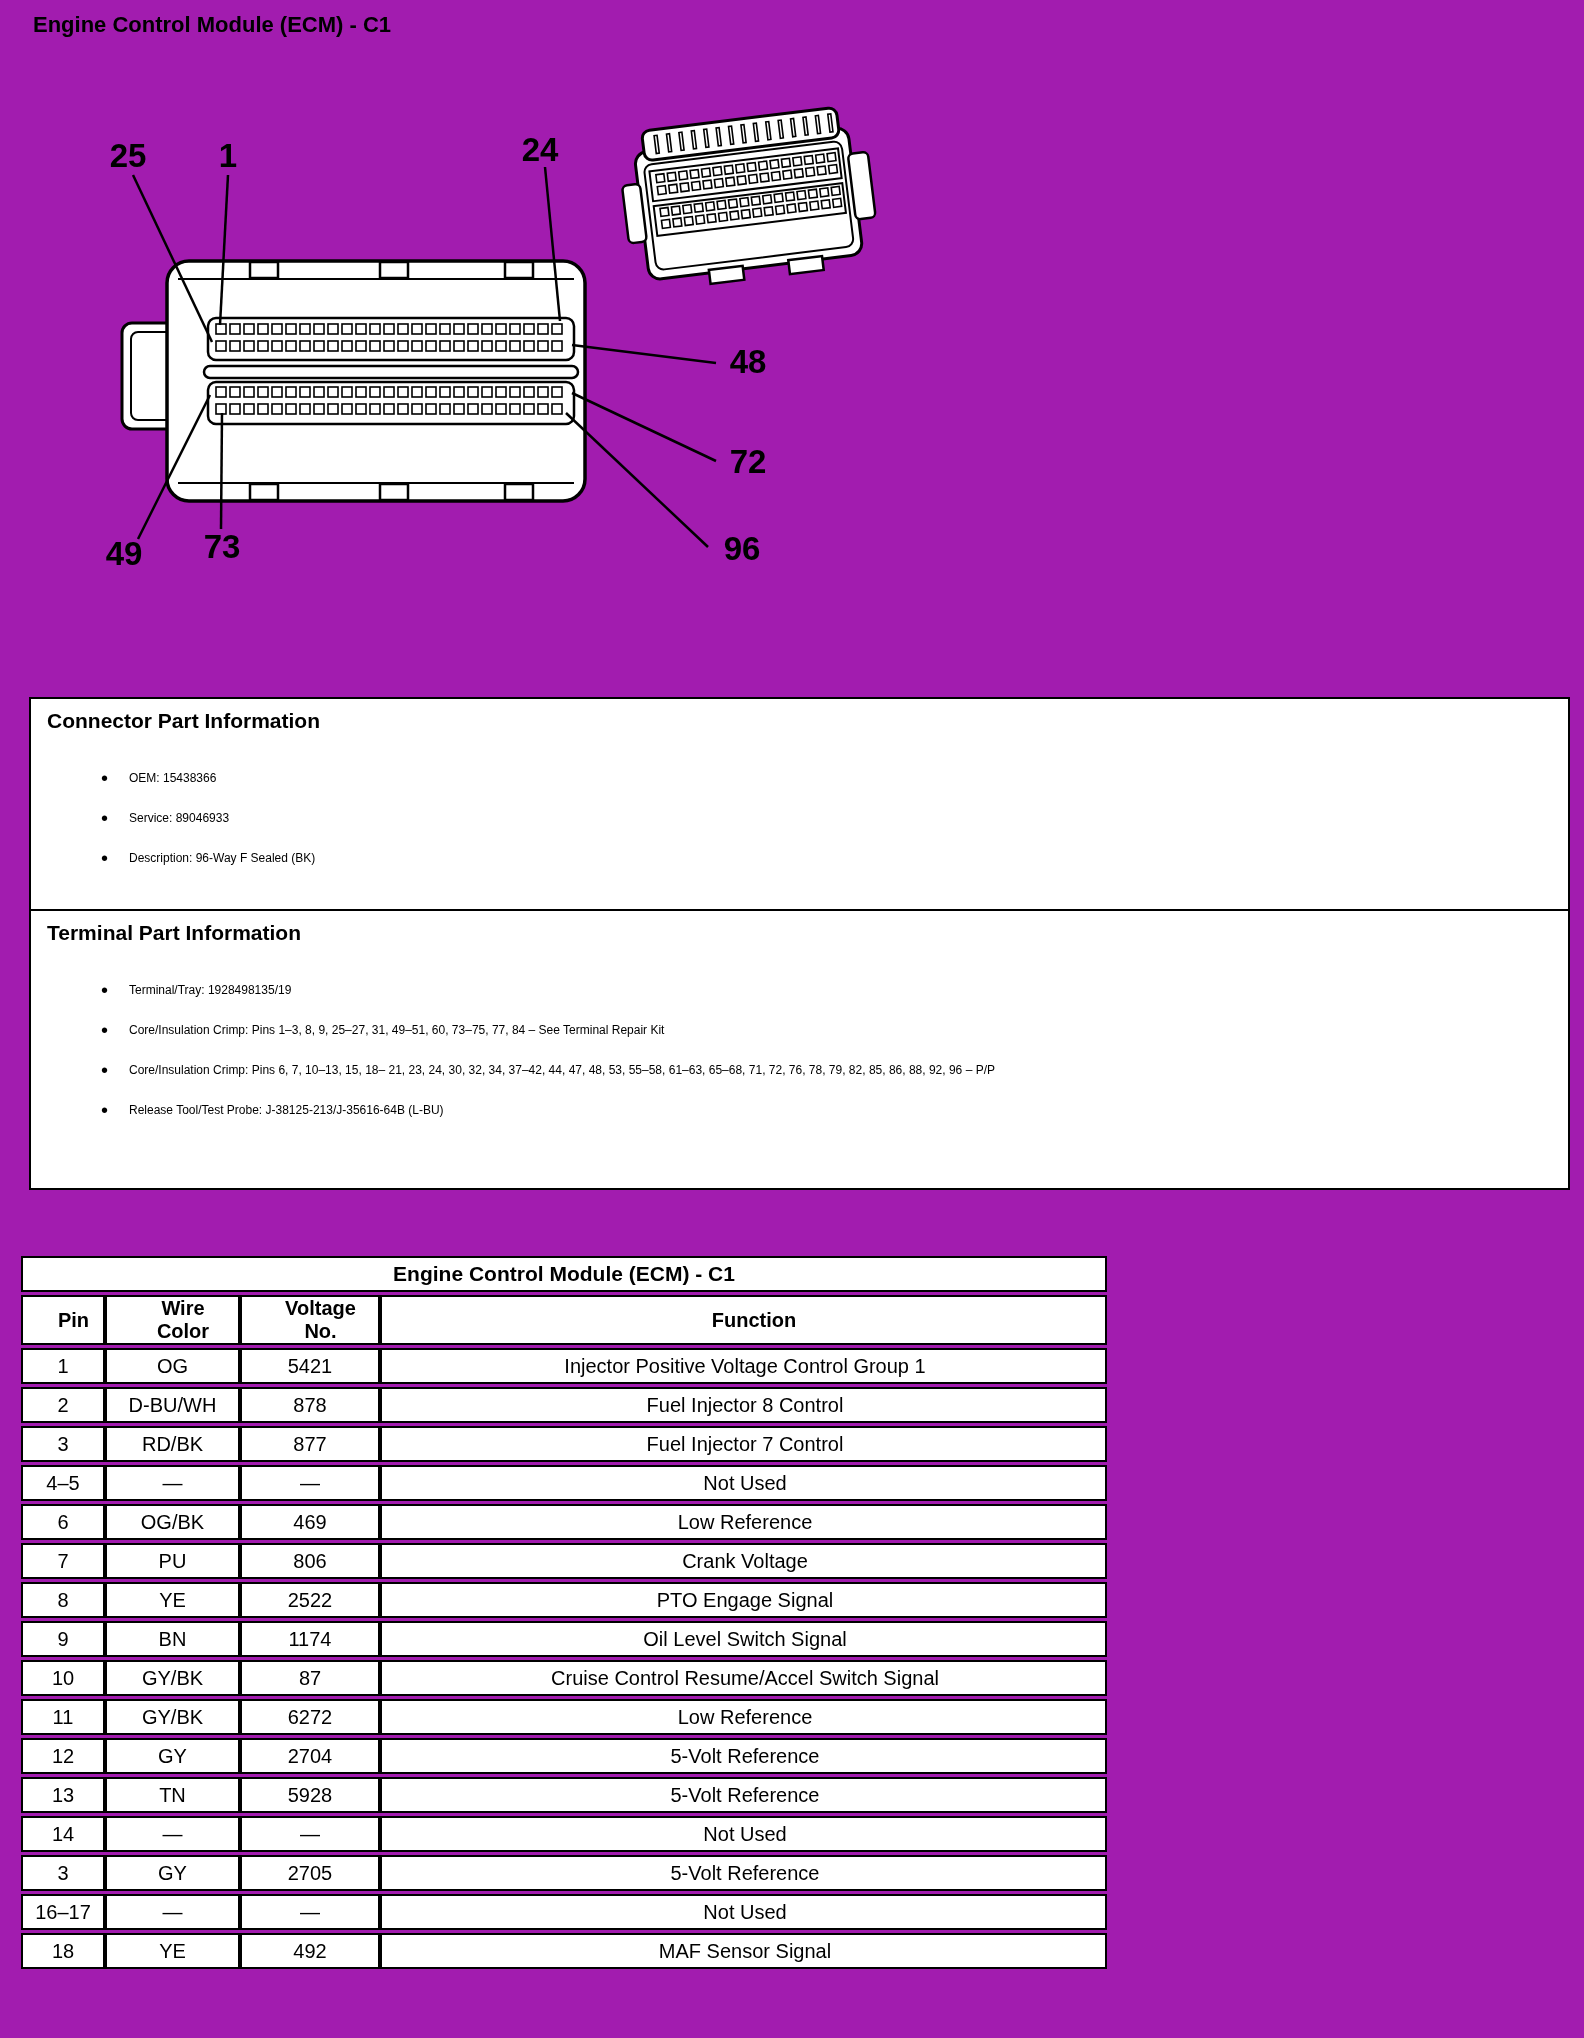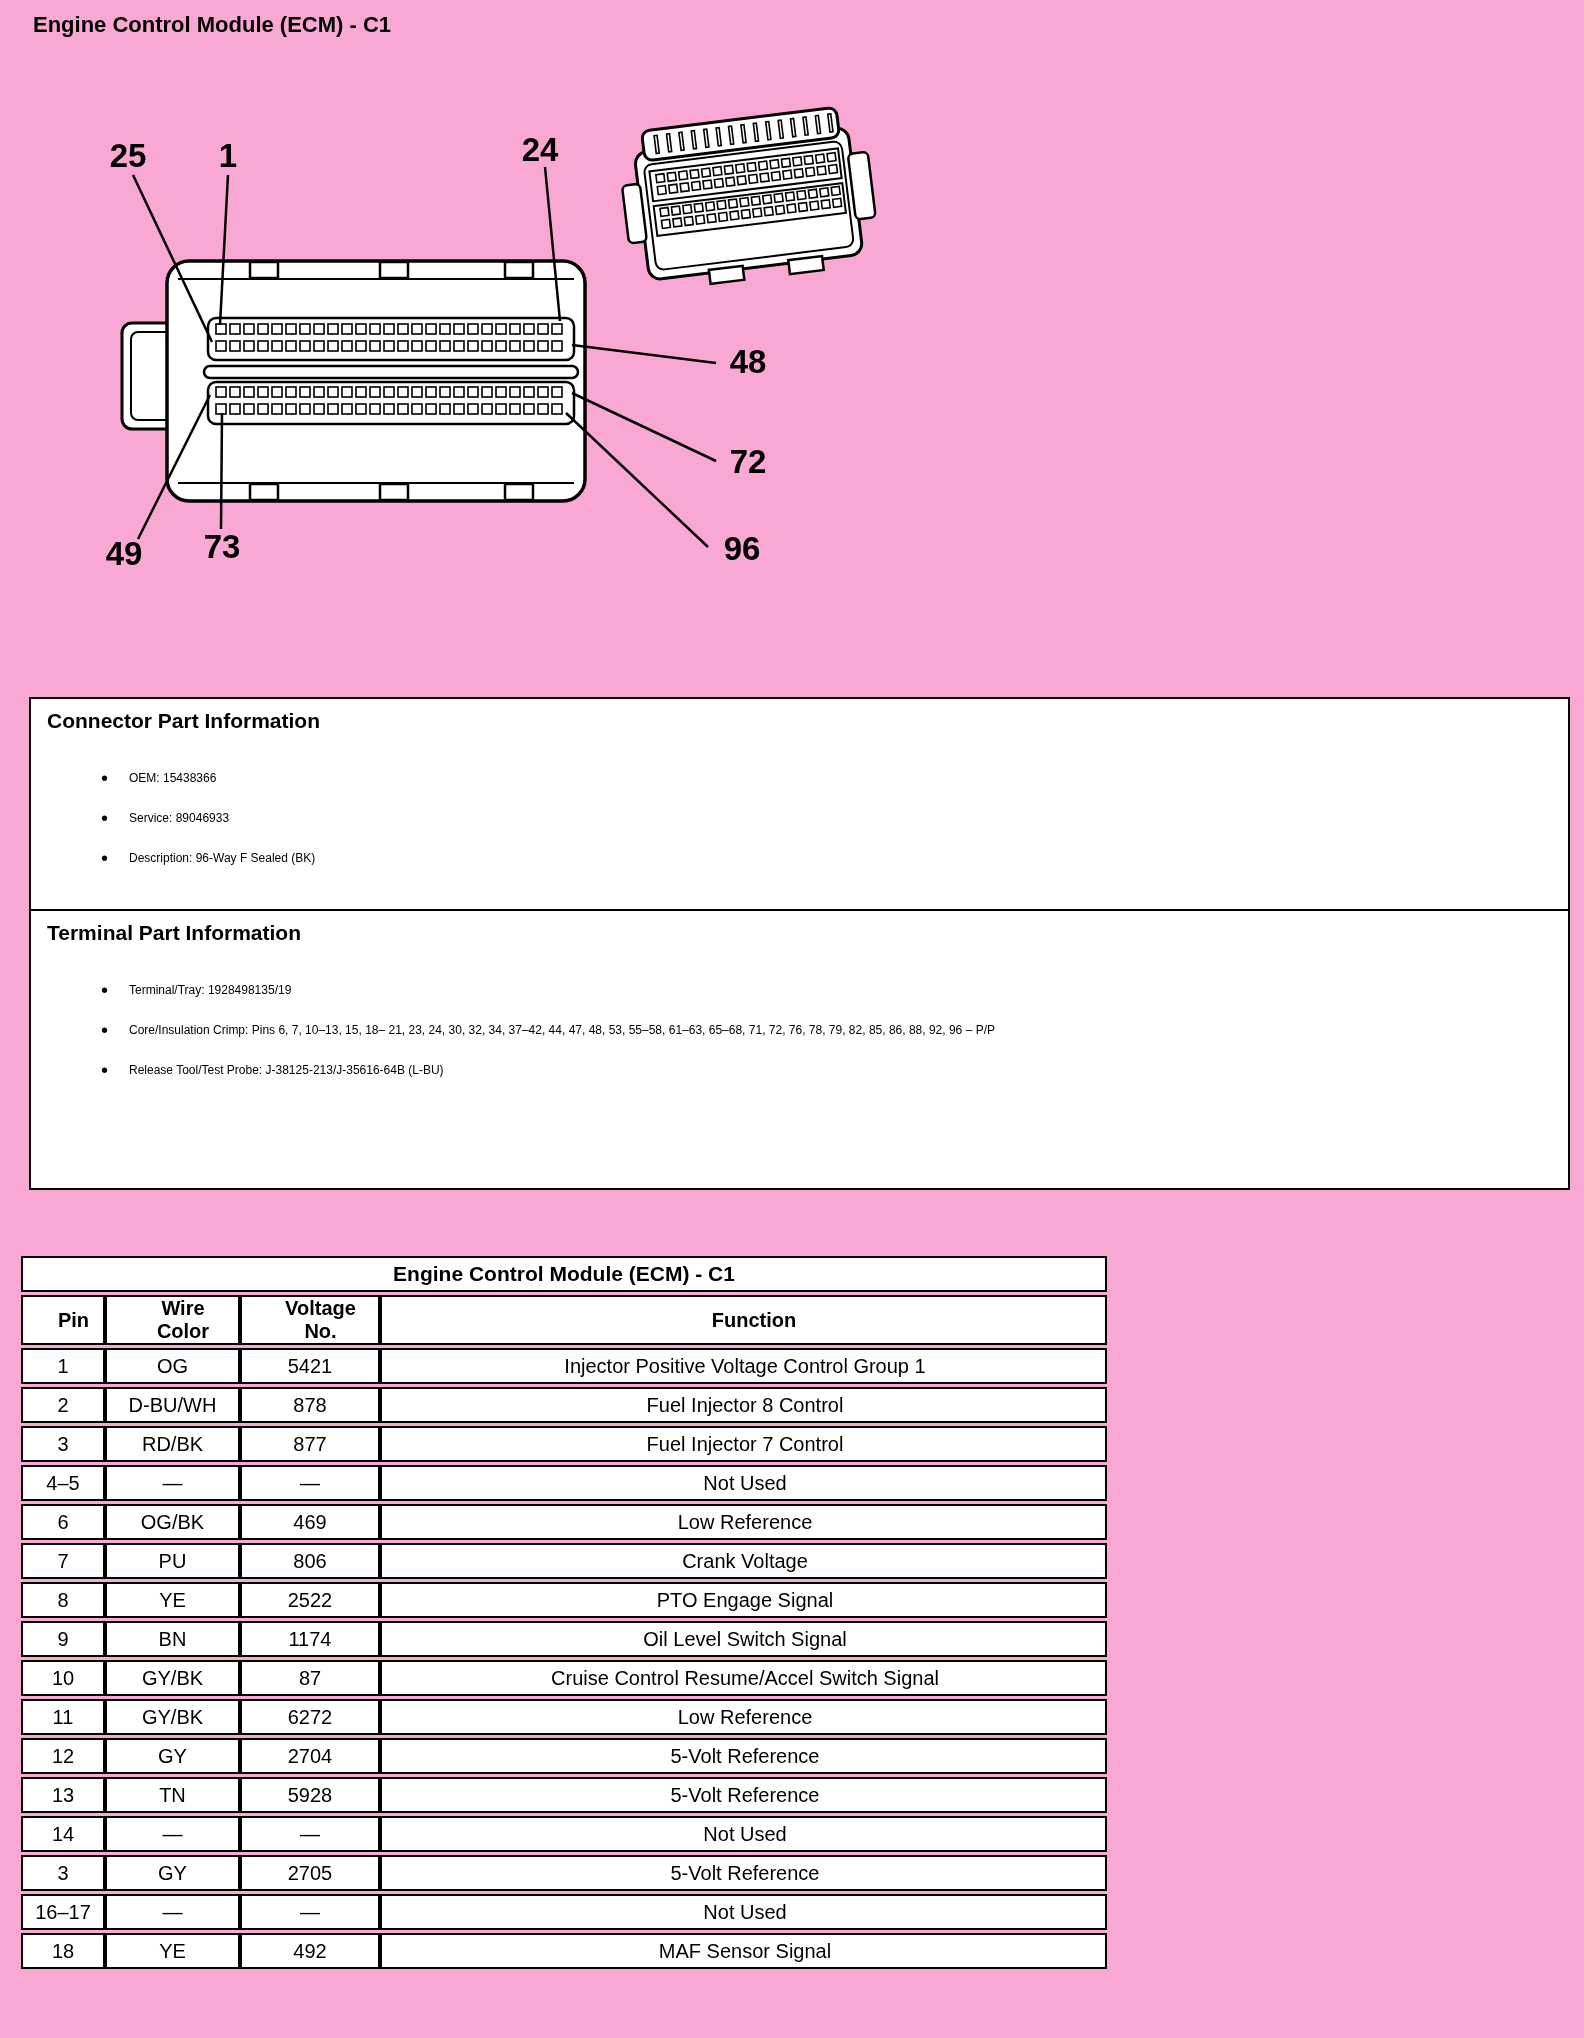--- a/index.html
+++ b/index.html
@@ -1,19 +1,19 @@
 <!DOCTYPE html>
 <html><head>
 <meta charset="utf-8">
 <style>
   * { box-sizing: border-box; }
   html, body { margin: 0; padding: 0; background: #ffffff; }
   .page {
     position: relative; width: 1584px; height: 2038px;
-    background: #f9a8d4; color: #000;
+    background: #a21caf; color: #000;
     font-family: "Liberation Sans", sans-serif; overflow: hidden;
   }
   .page-title { position: absolute; left: 33px; top: 12px; margin: 0; font-size: 22px; font-weight: bold; }
 
   .diagram-svg { position: absolute; left: 0; top: 95px; width: 1584px; height: 500px; }
   .diagram-svg .outline { fill: none; stroke: #000; }
   .diagram-svg .filled { fill: #fff; stroke: #000; }
   .pin-squares rect { fill: #fff; stroke: #000; stroke-width: 1.6px; }
   .callout-text text {
     font-family: "Liberation Sans", sans-serif; font-size: 33px; font-weight: bold;
@@ -295,20 +295,21 @@
         <li>OEM: 15438366</li>
         <li>Service: 89046933</li>
         <li>Description: 96-Way F Sealed (BK)</li>
       </ul>
   </section>
 
   <section class="info-box terminal">
     <div class="info-title">Terminal Part Information</div>
     <ul class="bullet-list">
         <li>Terminal/Tray: 1928498135/19</li>
+        <li>Core/Insulation Crimp: Pins 1–3, 8, 9, 25–27, 31, 49–51, 60, 73–75, 77, 84 – See Terminal Repair Kit</li>
         <li>Core/Insulation Crimp: Pins 6, 7, 10–13, 15, 18– 21, 23, 24, 30, 32, 34, 37–42, 44, 47, 48, 53, 55–58, 61–63, 65–68, 71, 72, 76, 78, 79, 82, 85, 86, 88, 92, 96 – P/P</li>
         <li>Release Tool/Test Probe: J-38125-213/J-35616-64B (L-BU)</li>
       </ul>
   </section>
 
   <table class="pin-table">
     <colgroup>
       <col style="width:84px">
         <col style="width:135px">
         <col style="width:140px">

